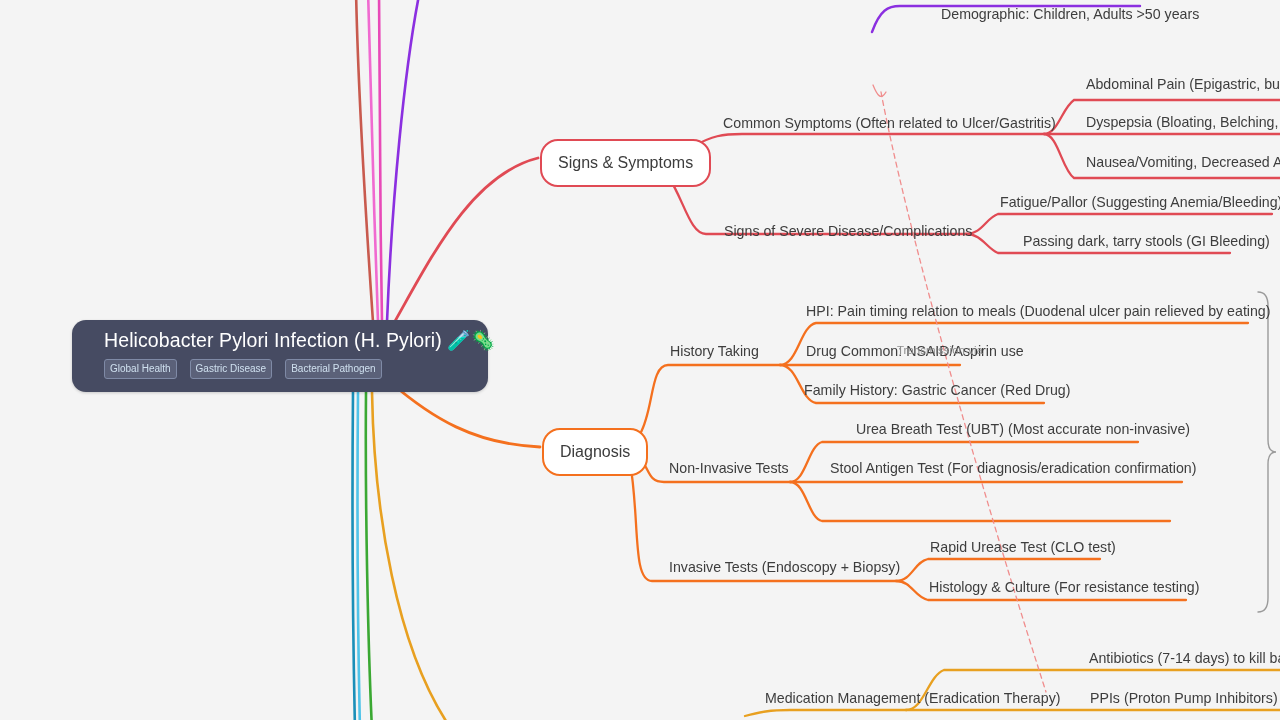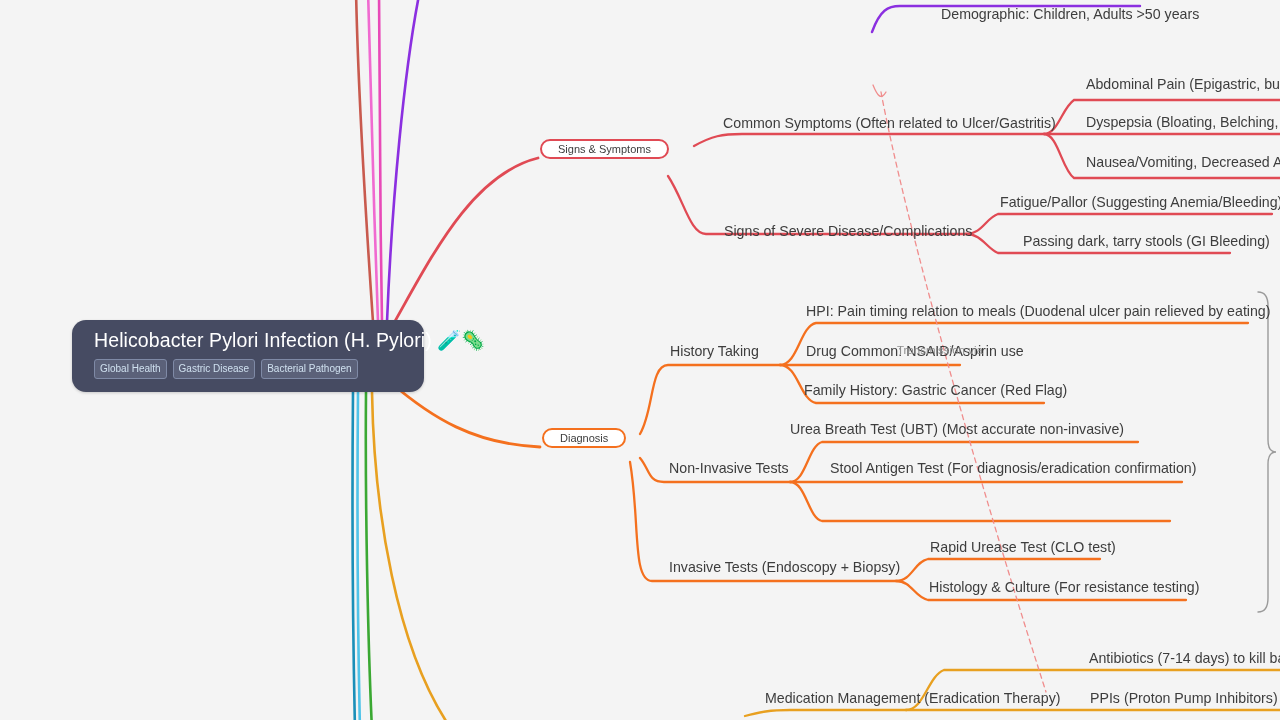--- a/index.html
+++ b/index.html
@@ -20,62 +20,62 @@
   svg.wires {
     position: absolute; left: 0; top: 0;
     width: 1280px; height: 720px;
     pointer-events: none;
   }
 
   
   #root-node {
     position: absolute;
     left: 72px; top: 320px;
-    width: 352px; height: 72px;
+    width: 416px; height: 72px;
     background: #464b62;
     border-radius: 14px;
     box-shadow: 0 1px 3px rgba(0,0,0,.18);
-    padding: 8px 22px 0 22px;
+    padding: 8px 22px 0 32px;
   }
   #root-title {
     color: #ffffff;
     font-size: 19.5px;
     font-weight: 400;
     letter-spacing: .1px;
     white-space: nowrap;
     line-height: 1.25;
   }
   #root-tags {
     margin-top: 7px;
-    display: flex; gap: 6px;
+    display: flex; gap: 13px;
     white-space: nowrap;
   }
   .tag {
     display: inline-block;
     background: #5b6179;
     border: 1px solid #7f8aa6;
     color: #cfe0ef;
     font-size: 10px;
     line-height: 1;
     padding: 3.5px 5px 4.5px 5px;
     border-radius: 3px;
     white-space: nowrap;
   }
 
   
   .pill {
     position: absolute;
     background: #ffffff;
     border-radius: 18px;
     display: flex; align-items: center; justify-content: center;
-    font-size: 11px;
+    font-size: 16px;
     color: #3c3c3c;
     white-space: nowrap;
     padding: 0 16px;
-    height: 20px;
+    height: 48px;
   }
   .pill.red    { border: 2.2px solid #e04a54; }
   .pill.orange { border: 2.2px solid #f4701e; }
 
   
   .lbl {
     position: absolute;
     font-size: 14.2px;
     color: #3d3d3d;
     white-space: nowrap;
@@ -173,25 +173,25 @@
   <div class="lbl leaf" style="left:1000px; top:195px;">Fatigue/Pallor (Suggesting Anemia/Bleeding)</div>
   <div class="lbl leaf" style="left:1023px; top:234px;">Passing dark, tarry stools (GI Bleeding)</div>
 
   <div class="pill orange" style="left:542px; top:428px;">Diagnosis</div>
 
   <div class="lbl mid" style="left:670px; top:344px;">History Taking</div>
 
   <div class="lbl leaf" style="left:806px; top:304px;">HPI: Pain timing relation to meals (Duodenal ulcer pain relieved by eating)</div>
   <div class="lbl leaf" style="left:806px; top:344px;">Drug Common: NSAID/Aspirin use</div>
   <div class="lbl ghost" style="left:897px; top:345px;text-align:right;">Transmission via</div>
-  <div class="lbl leaf" style="left:804px; top:383px;">Family History: Gastric Cancer (Red Flag)</div>
+  <div class="lbl leaf" style="left:804px; top:383px;">Family History: Gastric Cancer (Red Drug)</div>
 
   <div class="lbl mid" style="left:669px; top:461px;">Non-Invasive Tests</div>
 
-  <div class="lbl leaf" style="left:790px; top:422px;">Urea Breath Test (UBT) (Most accurate non-invasive)</div>
+  <div class="lbl leaf" style="left:856px; top:422px;">Urea Breath Test (UBT) (Most accurate non-invasive)</div>
   <div class="lbl leaf" style="left:830px; top:461px;text-align:center;">Stool Antigen Test (For diagnosis/eradication confirmation)</div>
 
   <div class="lbl mid" style="left:669px; top:560px;">Invasive Tests (Endoscopy + Biopsy)</div>
 
   <div class="lbl leaf" style="left:930px; top:540px;">Rapid Urease Test (CLO test)</div>
   <div class="lbl mid" style="left:765px; top:691px;">Medication Management (Eradication Therapy)</div>
 
   <div class="lbl leaf" style="left:929px; top:580px;">Histology &amp; Culture (For resistance testing)</div>
 
   <div class="lbl leaf" style="left:1089px; top:651px;">Antibiotics (7-14 days) to kill bacteria</div>

